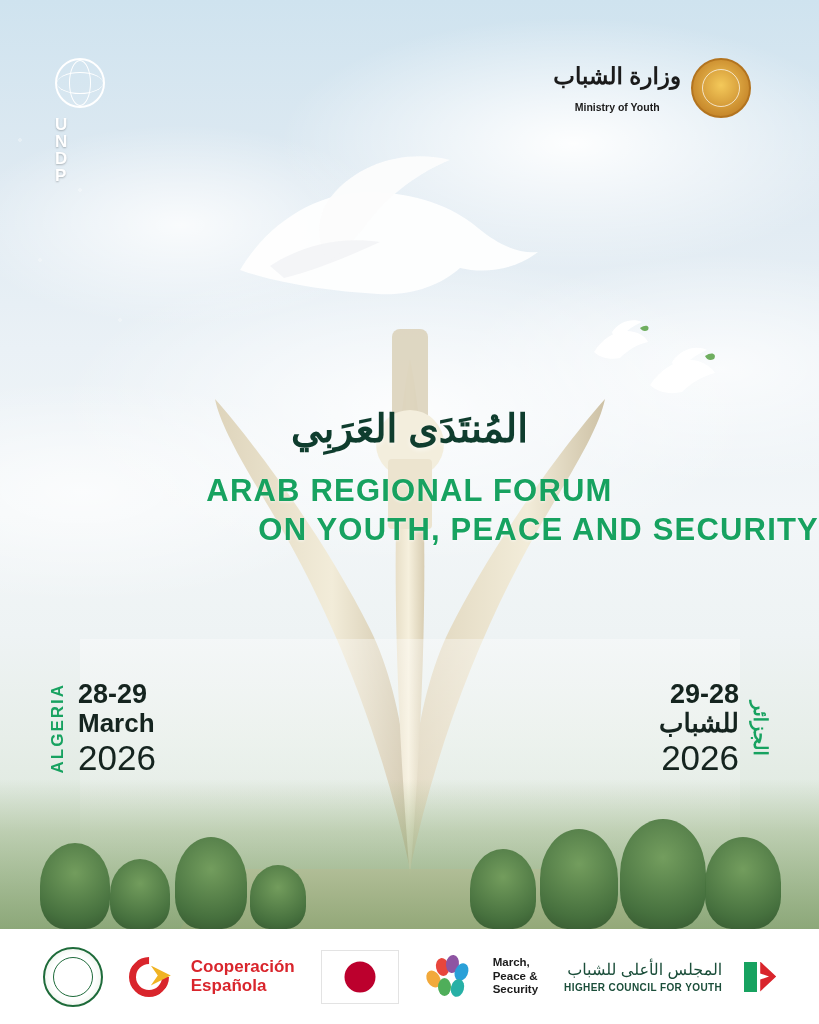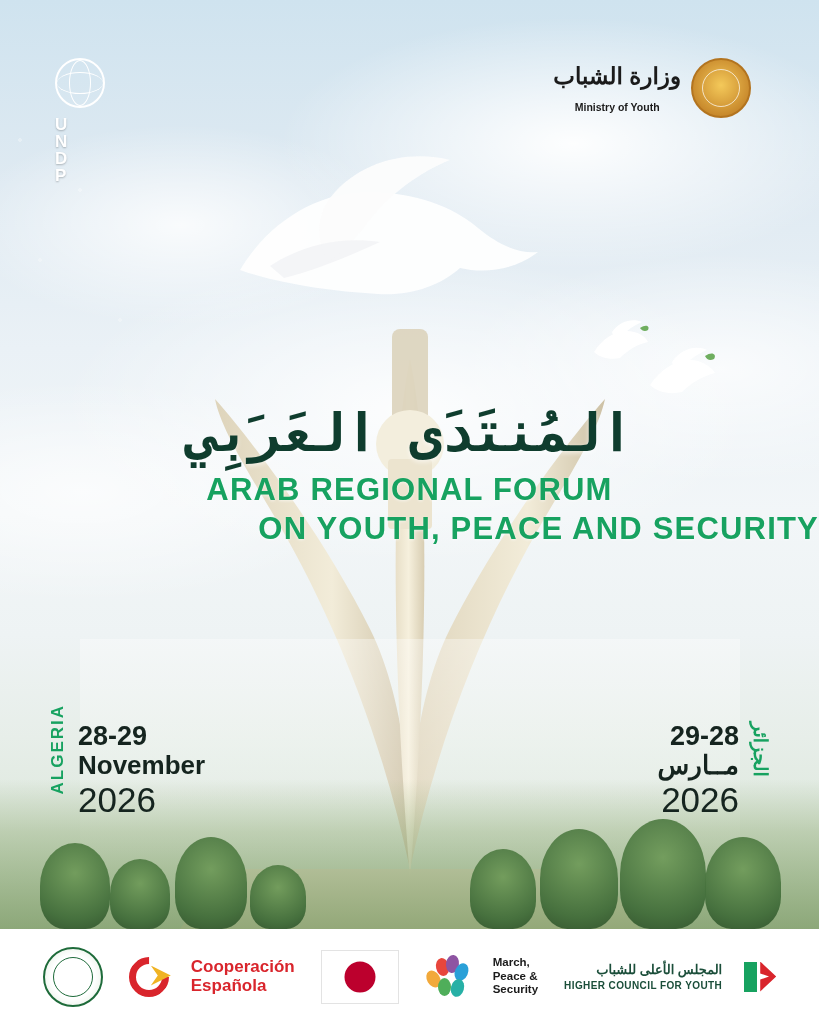--- a/index.html
+++ b/index.html
@@ -152,27 +152,27 @@
   .titles {
     position: absolute;
     left: 0; right: 0;
     top: 405px;
     text-align: center;
   }
   .title-ar {
     direction: rtl;
     color: #0f3d2e;
     font-weight: bold;
-    font-size: 53px;
+    font-size: 39px;
     line-height: 1.22;
     letter-spacing: 0px;
     text-shadow: 0 2px 5px rgba(255,255,255,0.65);
-    font-family: Liberation Mono, monospace;
   }
   .title-en {
+    margin-top: 18px;
     color: #17a260;
     font-weight: bold;
     font-size: 31px;
     line-height: 1.28;
     letter-spacing: 1.2px;
     text-shadow: 0 1px 3px rgba(255,255,255,0.6);
   }
 
   
   .date-left {
@@ -200,21 +200,21 @@
     font-size: 17px;
     letter-spacing: 2px;
   }
   .country-vert-ar {
     writing-mode: vertical-rl;
     color: #17a260;
     font-weight: bold;
     font-size: 19px;
     letter-spacing: 1px;
   }
-  .date-lines { color: #15241f; margin-top: 42px; }
+  .date-lines { color: #15241f; }
   .date-lines .l1 { font-size: 27px; font-weight: bold; line-height: 1.08; }
   .date-lines .l2 { font-size: 26px; font-weight: bold; line-height: 1.12; }
   .date-lines .l3 { font-size: 35px; font-weight: normal; line-height: 1.12; }
   .date-right .date-lines { text-align: right; direction: rtl; }
 
   
   .footer {
     position: absolute;
     left: 0; right: 0; bottom: 0;
     height: 95px;
@@ -272,21 +272,21 @@
     width: 31px; height: 31px;
     border-radius: 50%;
     background: #bc002d;
   }
   .yps-mark {
     width: 46px; height: 46px;
     position: relative;
   }
   .yps-dot { position: absolute; width: 13px; height: 18px; border-radius: 50%; }
   .yps-text { font-size: 11.5px; font-weight: bold; color: #1b1b1b; line-height: 1.18; }
-  .hcy-ar { font-size: 13px; font-weight: bold; color: #1b4e3a; direction: rtl; letter-spacing: 0.3px;}
+  .hcy-ar { font-size: 16px; font-weight: normal; color: #1b4e3a; direction: rtl; letter-spacing: 0.3px;}
   .hcy-en { font-size: 10px; font-weight: bold; color: #1b4e3a; letter-spacing: 0.4px; margin-top: 3px;}
   .hcy-mark { display: flex; gap: 3px; align-items: center; }
   .hcy-bar { width: 13px; height: 30px; background: #17a260; }
   .hcy-chev { width: 16px; height: 30px; background: #d9252c; clip-path: polygon(0 0, 100% 50%, 0 100%, 0 60%, 55% 50%, 0 40%); }
 </style>
 </head>
 <body>
 
 <div class="poster">
 
@@ -375,30 +375,30 @@
   <div class="titles">
     <div class="title-ar">المُنتَدَى العَرَبِي</div>
     <div class="title-en">ARAB REGIONAL FORUM</div>
     <div class="title-en" style="margin-top:0;text-align:right;">ON YOUTH, PEACE AND SECURITY</div>
   </div>
 
   <div class="date-left">
     <div class="country-vert">ALGERIA</div>
     <div class="date-lines">
       <div class="l1">28-29</div>
-      <div class="l2">November</div>
+      <div class="l2">March</div>
       <div class="l3">2026</div>
     </div>
   </div>
 
   <div class="date-right">
     <div class="country-vert-ar">الجزائر</div>
     <div class="date-lines">
       <div class="l1">29-28</div>
-      <div class="l2">مــارس</div>
+      <div class="l2">للشباب</div>
       <div class="l3">2026</div>
     </div>
   </div>
 
   <div class="footer">
 
     <div class="f-logo">
       <div class="arab-league"></div>
     </div>
 

